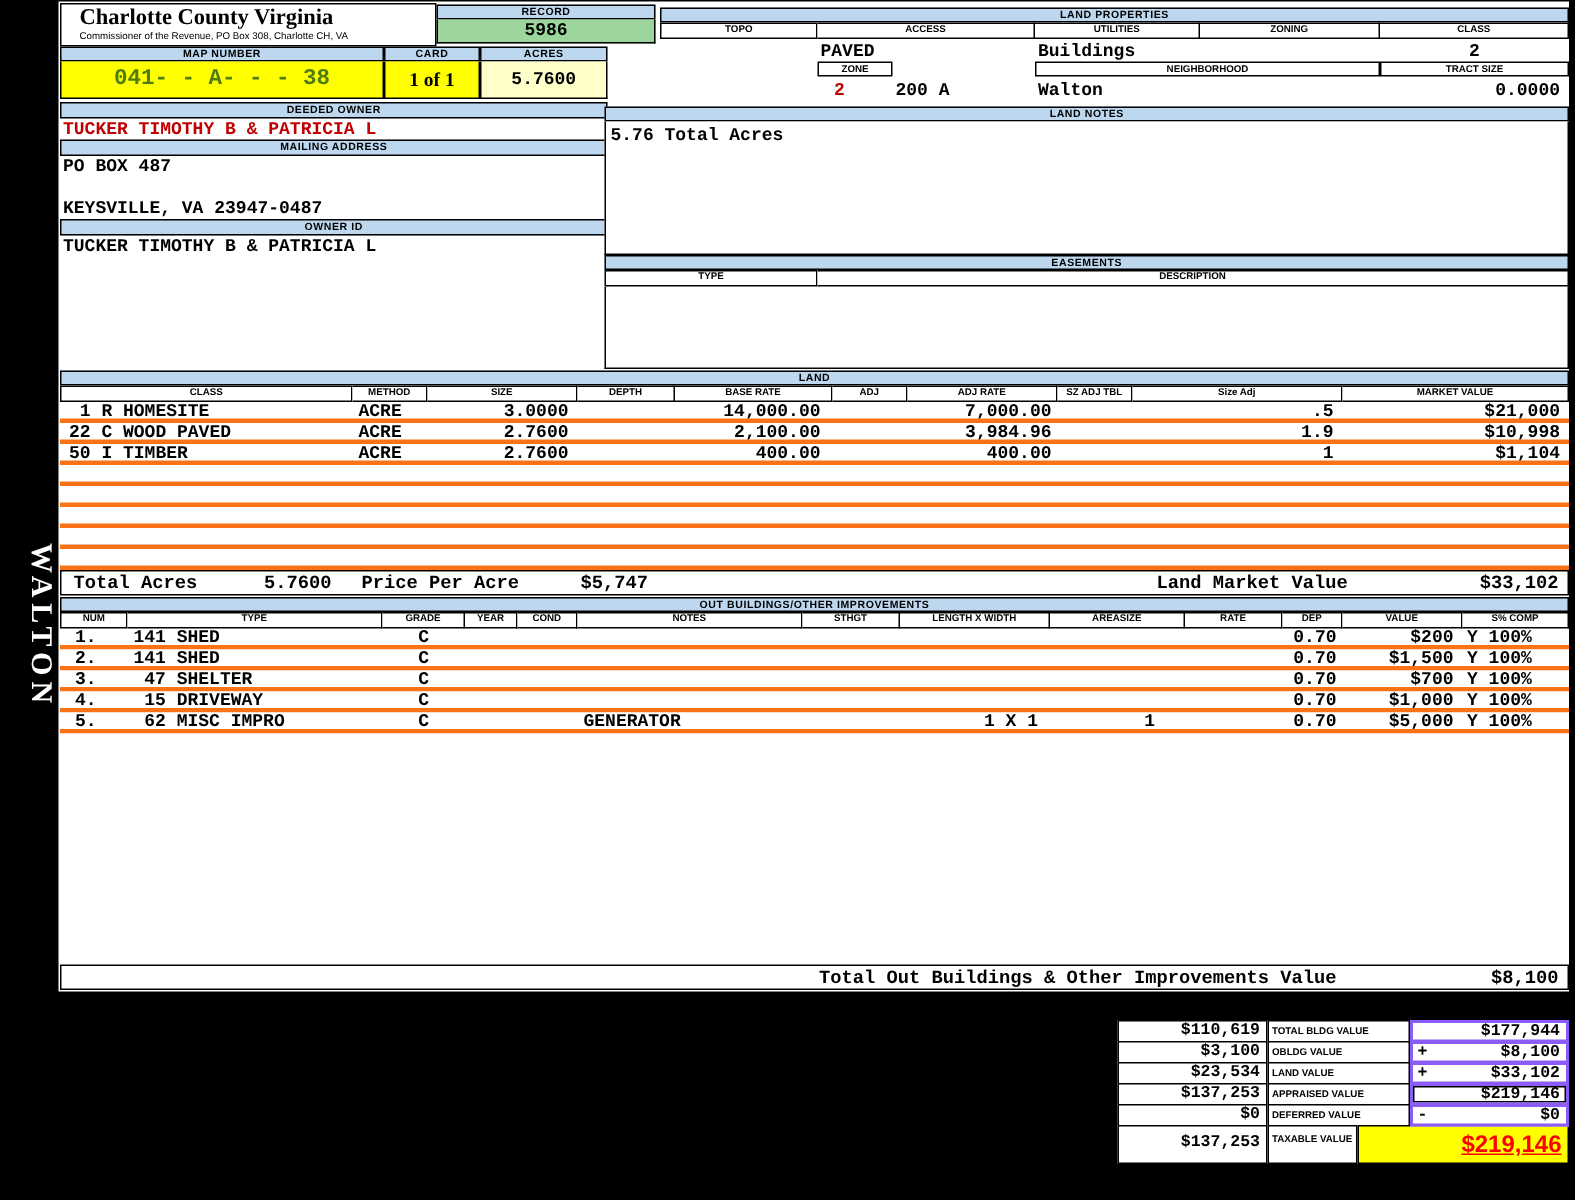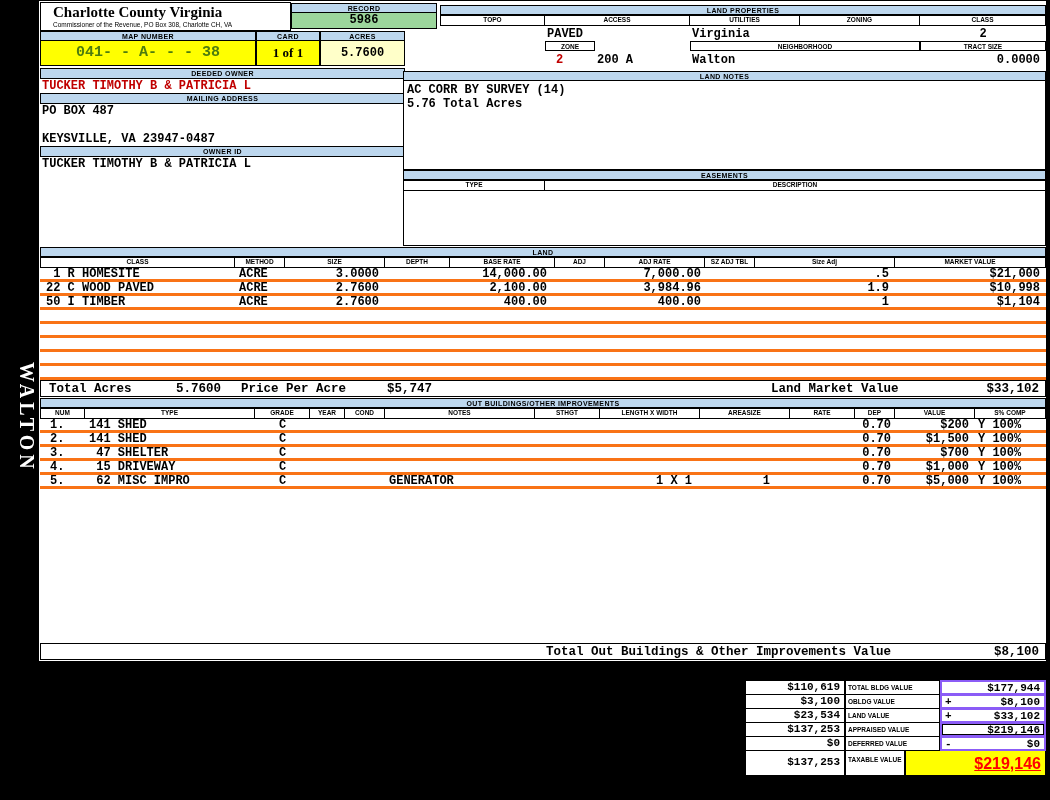--- a/index.html
+++ b/index.html
@@ -153,35 +153,34 @@
 <div id="landprops">
   <div class="band" style="width:606px;">LAND PROPERTIES</div>
   <div class="hrow" style="position:absolute;left:0;top:10px;">
     <div class="hcell" style="width:105px;">TOPO</div>
     <div class="hcell" style="width:145px;">ACCESS</div>
     <div class="hcell" style="width:110px;">UTILITIES</div>
     <div class="hcell" style="width:120px;">ZONING</div>
     <div class="hcell" style="width:126px;">CLASS</div>
   </div>
   <div class="lp-val" style="left:107px;top:23px;">PAVED</div>
-  <div class="lp-val" style="left:252px;top:23px;">Virginia</div>
+  <div class="lp-val" style="left:252px;top:23px;">Buildings</div>
   <div class="lp-val" style="left:480px;top:23px;width:126px;text-align:center;">2</div>
   <div class="hcell solo" style="position:absolute;left:105px;top:36px;width:50px;height:10px;line-height:9px;">ZONE</div>
   <div class="hcell solo" style="position:absolute;left:250px;top:36px;width:230px;height:10px;line-height:9px;">NEIGHBORHOOD</div>
   <div class="hcell solo" style="position:absolute;left:480px;top:36px;width:126px;height:10px;line-height:9px;">TRACT SIZE</div>
   <div class="lp-val red" style="left:116px;top:49px;">2</div>
   <div class="lp-val" style="left:157px;top:49px;">200 A</div>
   <div class="lp-val" style="left:252px;top:49px;">Walton</div>
   <div class="lp-val" style="left:480px;top:49px;width:120px;text-align:right;">0.0000</div>
 </div>
 
 <div id="landnotes">
   <div class="band">LAND NOTES</div>
   <div class="notes-box">
-    <div class="note-line">AC CORR BY SURVEY (14)</div>
     <div class="note-line">5.76 Total Acres</div>
   </div>
 </div>
 
 <div id="easements">
   <div class="band">EASEMENTS</div>
   <div class="hrow">
     <div class="hcell" style="width:142px;">TYPE</div>
     <div class="hcell" style="width:501px;">DESCRIPTION</div>
   </div>

